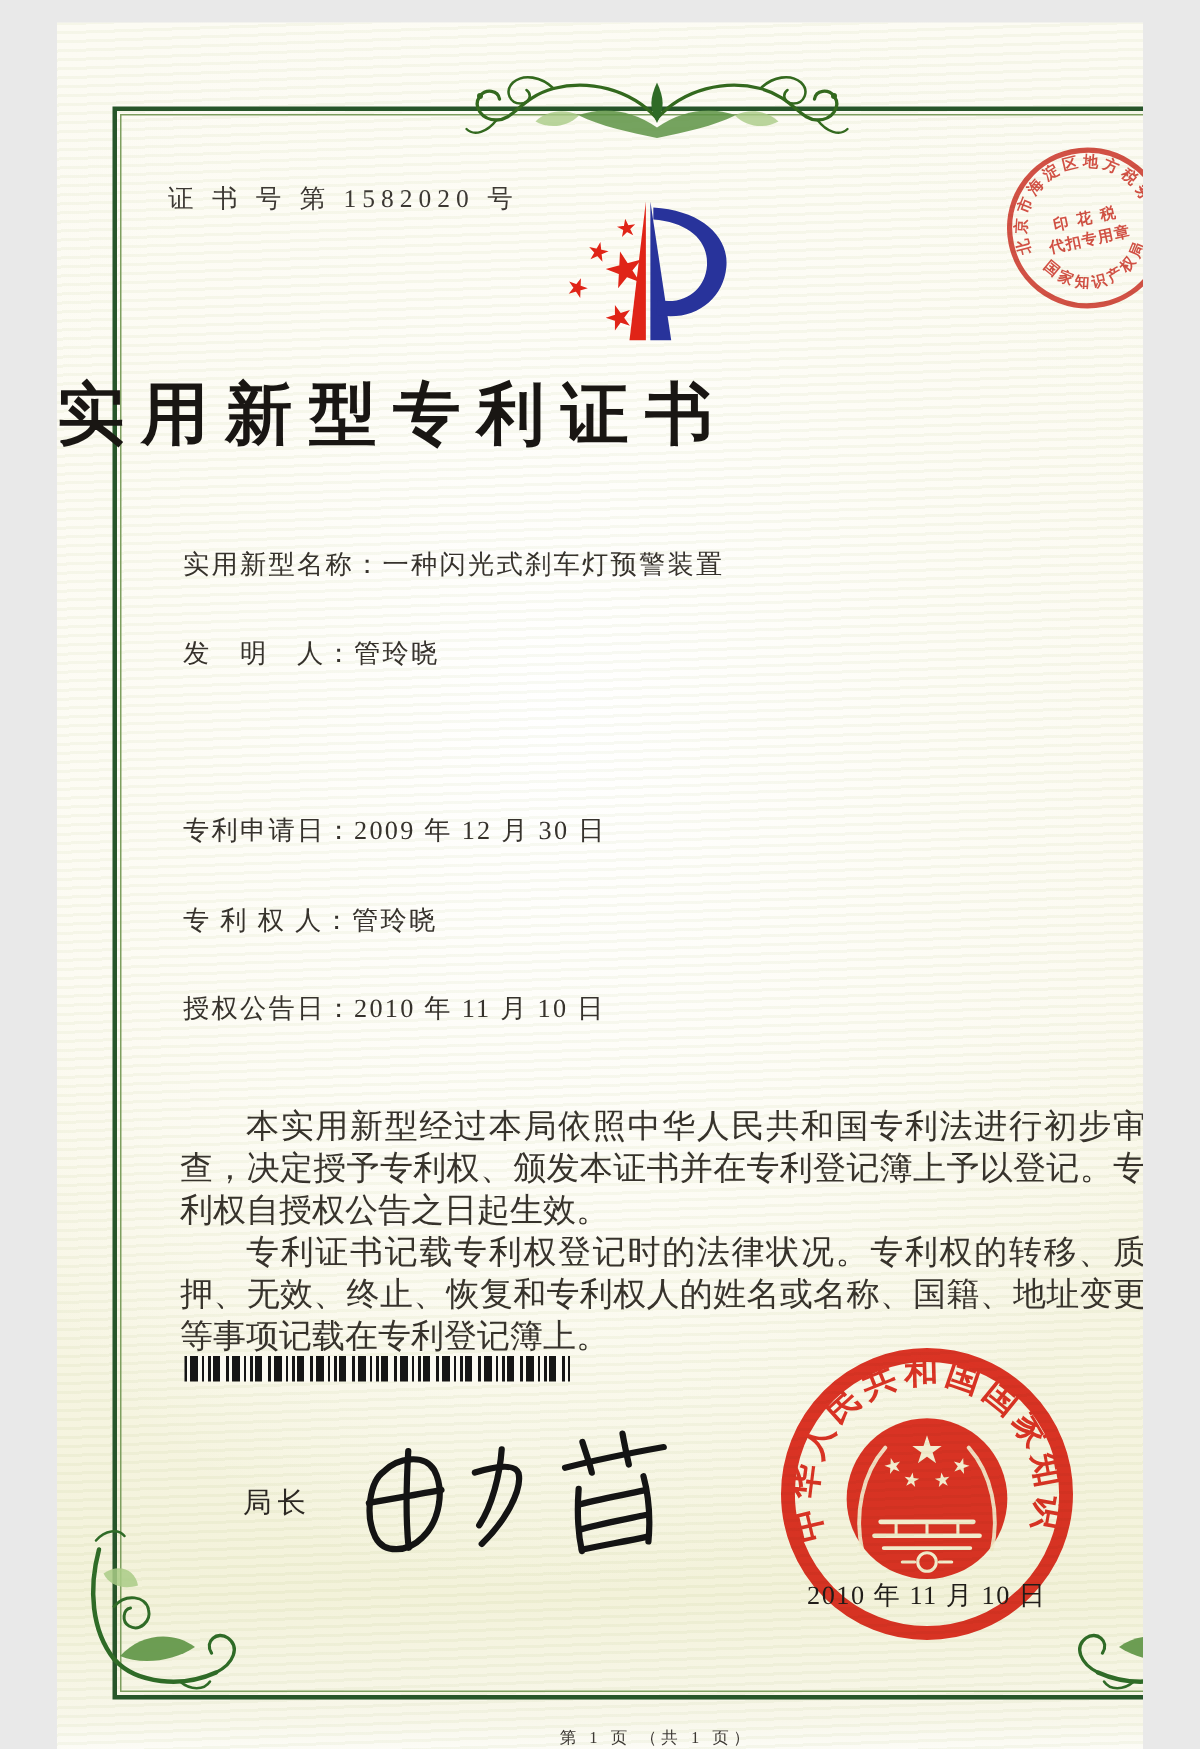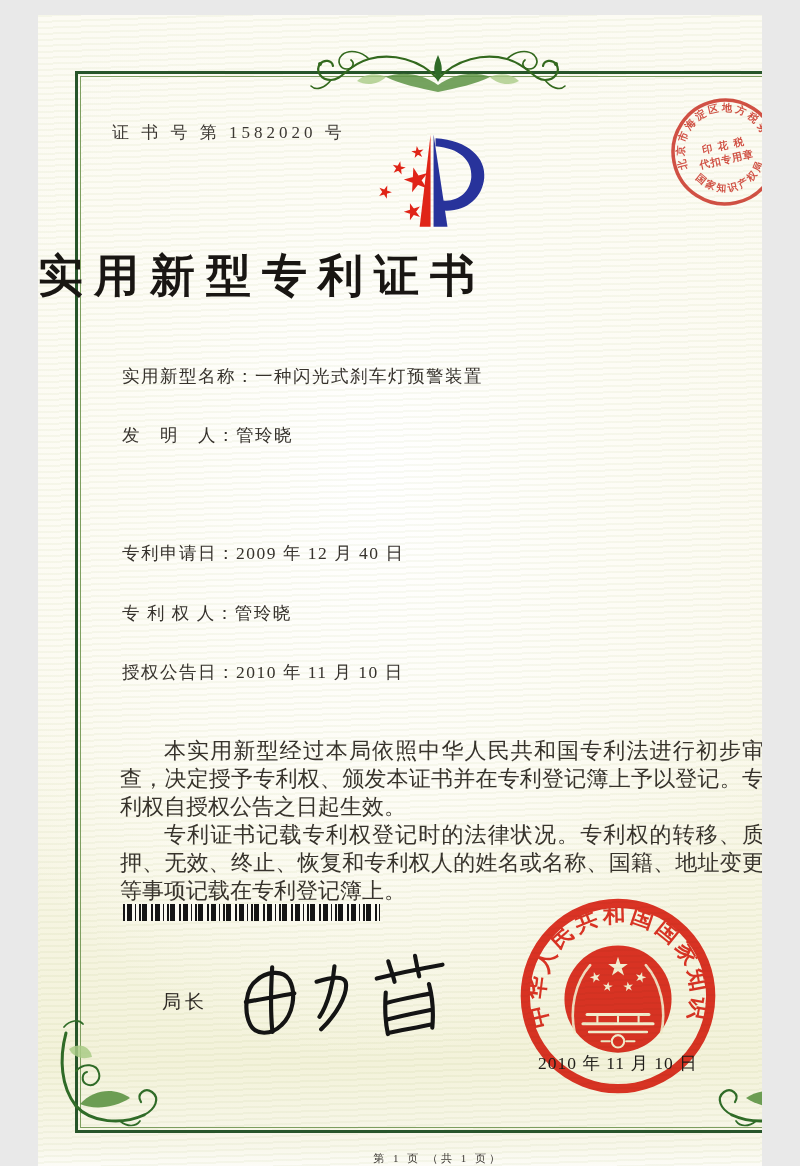--- a/index.html
+++ b/index.html
@@ -123,21 +123,21 @@
 
   <h1 class="title">实用新型专利证书</h1>
 
   <div class="field f2">
     <span>发　明　人：</span><span>管玲晓</span>
   </div>
   <div class="field f1">
     <span>实用新型名称：</span><span>一种闪光式刹车灯预警装置</span>
   </div>
   <div class="field f4">
-    <span>专利申请日：</span><span>2009 年 12 月 40 日</span>
+    <span>专利申请日：</span><span>2009 年 12 月 30 日</span>
   </div>
   <div class="field f5">
     <span>专 利 权 人：</span><span>管玲晓</span>
   </div>
   <div class="field f6">
     <span>授权公告日：</span><span>2010 年 11 月 10 日</span>
   </div>
 
   <div class="body-text">
     <p>本实用新型经过本局依照中华人民共和国专利法进行初步审查，决定授予专利权、颁发本证书并在专利登记簿上予以登记。专利权自授权公告之日起生效。</p>

